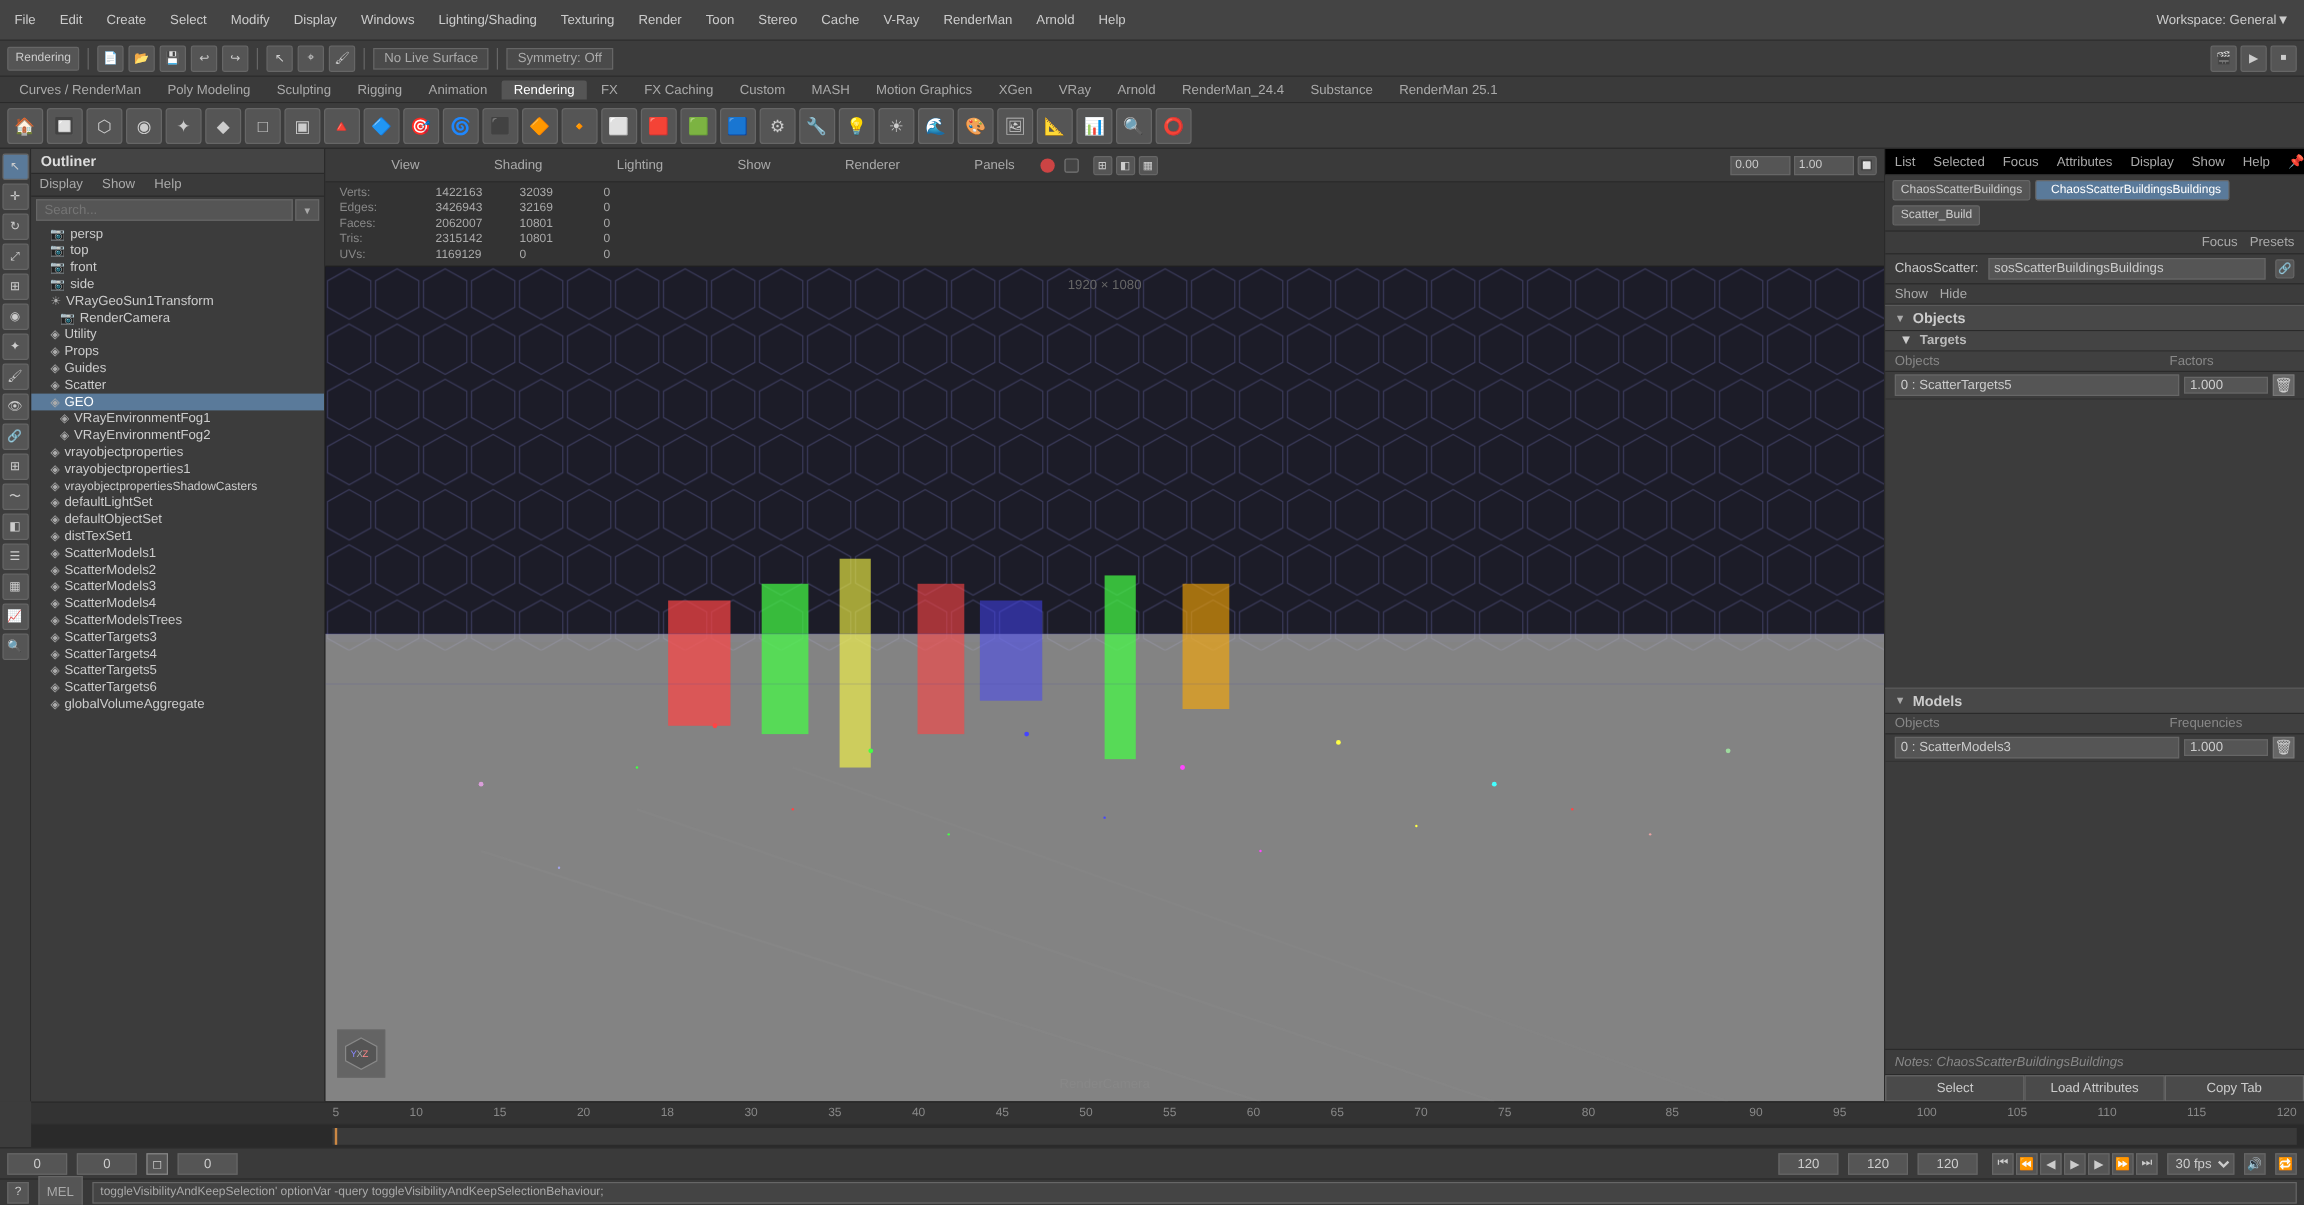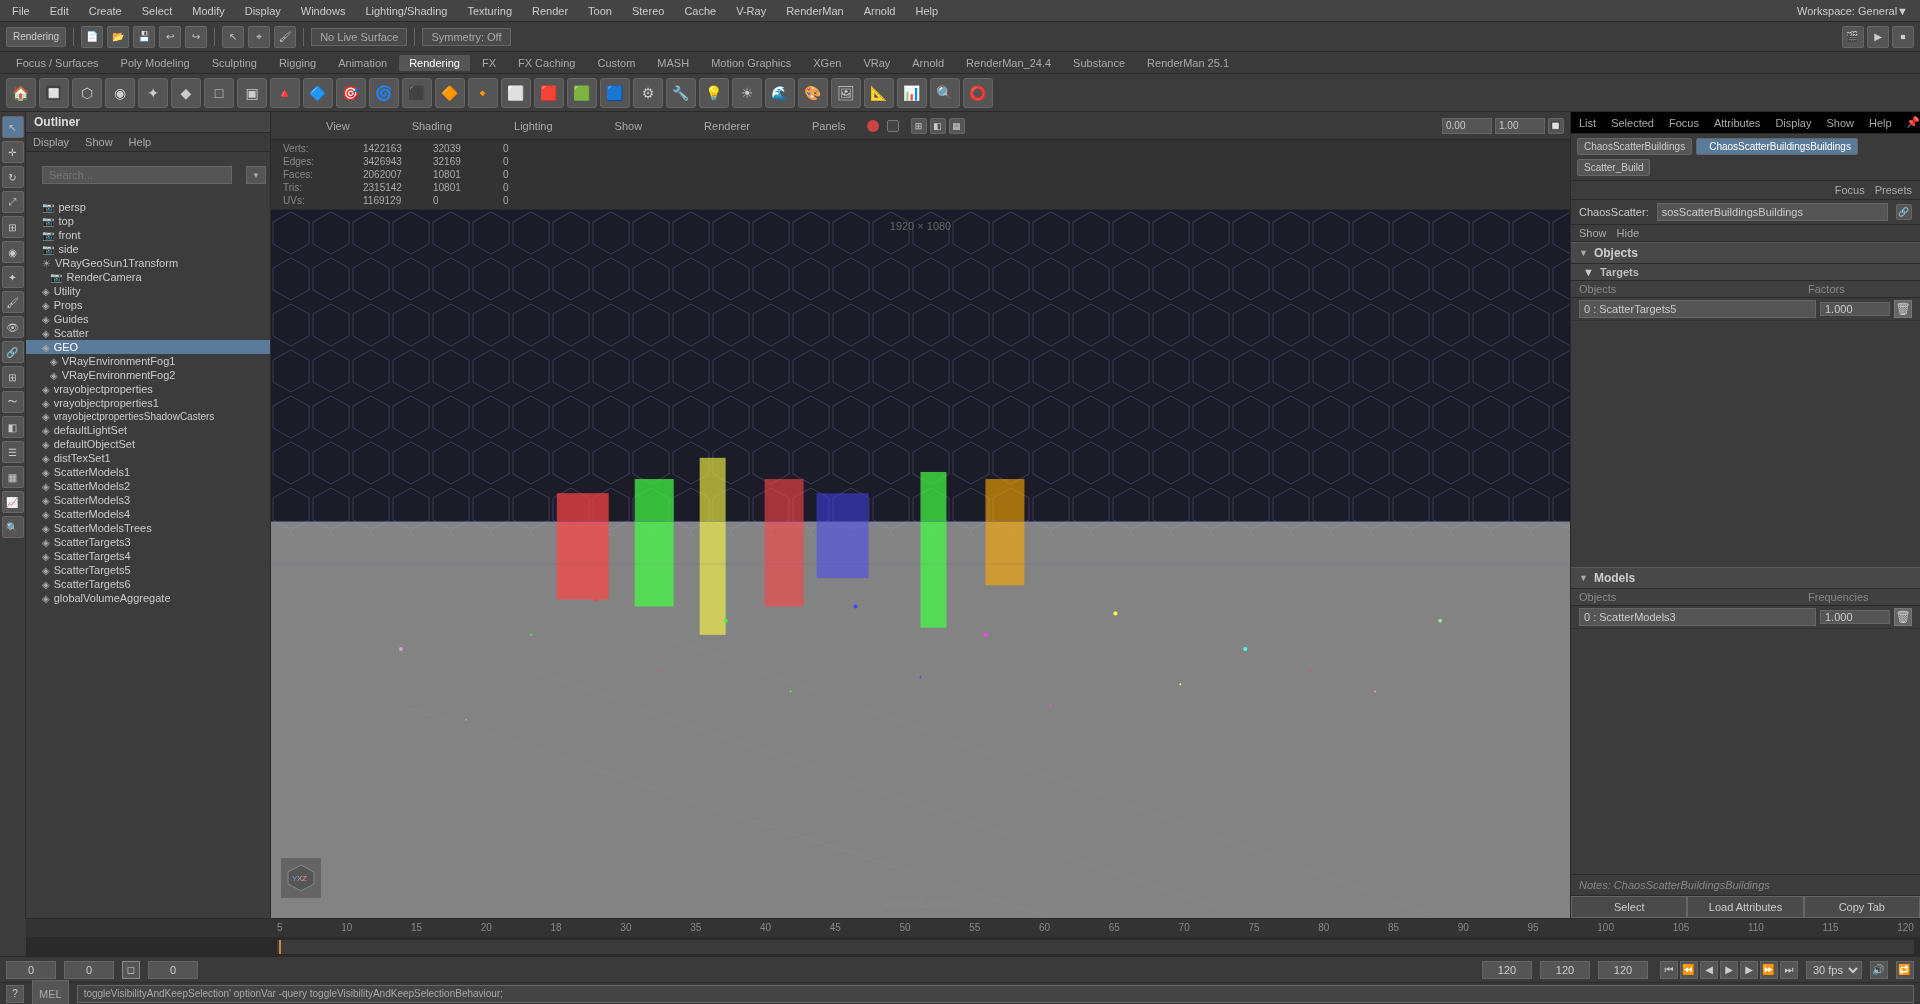--- a/index.html
+++ b/index.html
@@ -9,21 +9,21 @@
       font-size: 11px;
       color: #cccccc;
       width: 1920px;
       height: 1004px;
       overflow: hidden;
     }
 
     
     .menu-bar {
       background: #444444;
-      height: 22px;
+      height: 34px;
       display: flex;
       align-items: center;
       padding: 0 8px;
       border-bottom: 1px solid #2a2a2a;
       gap: 12px;
     }
     .menu-bar span {
       cursor: pointer;
       font-size: 11px;
       color: #cccccc;
@@ -644,21 +644,21 @@
     <div class="toolbar-sep"></div>
     <button class="symmetry-off">Symmetry: Off</button>
     <div style="margin-left: auto; display: flex; gap: 3px;">
       <div class="left-btn">🎬</div>
       <div class="left-btn">▶</div>
       <div class="left-btn">⏹</div>
     </div>
   </div>
 
   <div class="shelf-tabs">
-    <span class="shelf-tab">Focus / Surfaces</span>
+    <span class="shelf-tab">Curves / RenderMan</span>
     <span class="shelf-tab">Poly Modeling</span>
     <span class="shelf-tab">Sculpting</span>
     <span class="shelf-tab">Rigging</span>
     <span class="shelf-tab">Animation</span>
     <span class="shelf-tab active">Rendering</span>
     <span class="shelf-tab">FX</span>
     <span class="shelf-tab">FX Caching</span>
     <span class="shelf-tab">Custom</span>
     <span class="shelf-tab">MASH</span>
     <span class="shelf-tab">Motion Graphics</span>
@@ -726,21 +726,21 @@
     </div>
 
     <div class="outliner">
       <div class="outliner-header">Outliner</div>
       <div class="outliner-menu">
         <span>Display</span>
         <span>Show</span>
         <span>Help</span>
       </div>
       <div class="outliner-search-row" style="padding: 2px 4px; display: flex; align-items: center; gap: 2px;">
-        <input class="search-box" type="text" placeholder="Search..." style="flex: 1 1 0%; margin: 12px;">
+        <input class="search-box" type="text" placeholder="Search..." style="flex: 1 1 0%; margin: 0px;">
         <div class="search-dropdown-btn">▼</div>
       </div>
       <div class="outliner-list">
         <div class="outliner-item">
           <span class="icon">📷</span>
           <span>persp</span>
         </div>
         <div class="outliner-item">
           <span class="icon">📷</span>
           <span>top</span>

